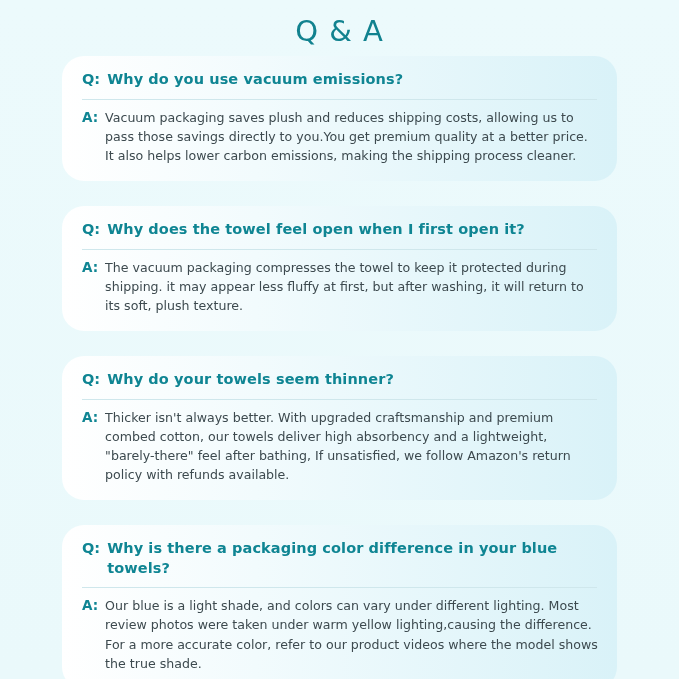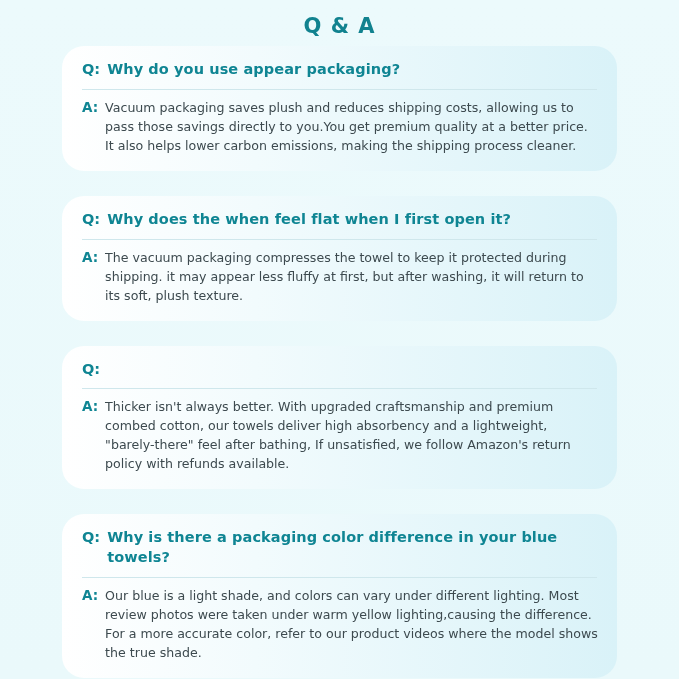--- a/index.html
+++ b/index.html
@@ -16,22 +16,22 @@
   .page {
     width: 679px;
     height: 679px;
     box-sizing: border-box;
     background: linear-gradient(180deg, #ecfafc 0%, #eaf9fb 100%);
     position: relative;
   }
   .title {
     text-align: center;
     color: #11828f;
-    font-size: 21px;
-    font-weight: bold;
+    font-size: 29px;
+    font-weight: normal;
     letter-spacing: 1px;
     padding-top: 14px;
     padding-bottom: 4px;
     font-family: "DejaVu Sans", sans-serif;
   }
   .cards {
     padding: 4px 62px 0 62px;
   }
   .card {
     border-radius: 22px;
@@ -92,44 +92,45 @@
 
 <div class="page">
 
   <div class="title">Q &amp; A</div>
 
   <div class="cards">
 
     <div class="card card-1">
       <div class="q-row">
         <span class="q-label">Q:</span>
-        <span class="q-text">Why do you use appear packaging?</span>
+        <span class="q-text">Why do you use vacuum emissions?</span>
       </div>
       <div class="divider"></div>
       <div class="a-row">
         <span class="a-label">A:</span>
         <span class="a-text">Vacuum packaging saves plush and reduces shipping costs, allowing us to pass those savings directly to you.You get premium quality at a better price. It also helps lower carbon emissions, making the shipping process cleaner.</span>
       </div>
     </div>
 
     <div class="card card-2">
       <div class="q-row">
         <span class="q-label">Q:</span>
-        <span class="q-text">Why does the when feel flat when I first open it?</span>
+        <span class="q-text">Why does the towel feel open when I first open it?</span>
       </div>
       <div class="divider"></div>
       <div class="a-row">
         <span class="a-label">A:</span>
         <span class="a-text">The vacuum packaging compresses the towel to keep it protected during shipping. it may appear less fluffy at first, but after washing, it will return to its soft, plush texture.</span>
       </div>
     </div>
 
     <div class="card card-3">
       <div class="q-row">
         <span class="q-label">Q:</span>
+        <span class="q-text">Why do your towels seem thinner?</span>
       </div>
       <div class="divider"></div>
       <div class="a-row">
         <span class="a-label">A:</span>
         <span class="a-text">Thicker isn't always better. With upgraded craftsmanship and premium combed cotton, our towels deliver high absorbency and a lightweight, "barely-there" feel after bathing, If unsatisfied, we follow Amazon's return policy with refunds available.</span>
       </div>
     </div>
 
     <div class="card card-4">
       <div class="q-row">

